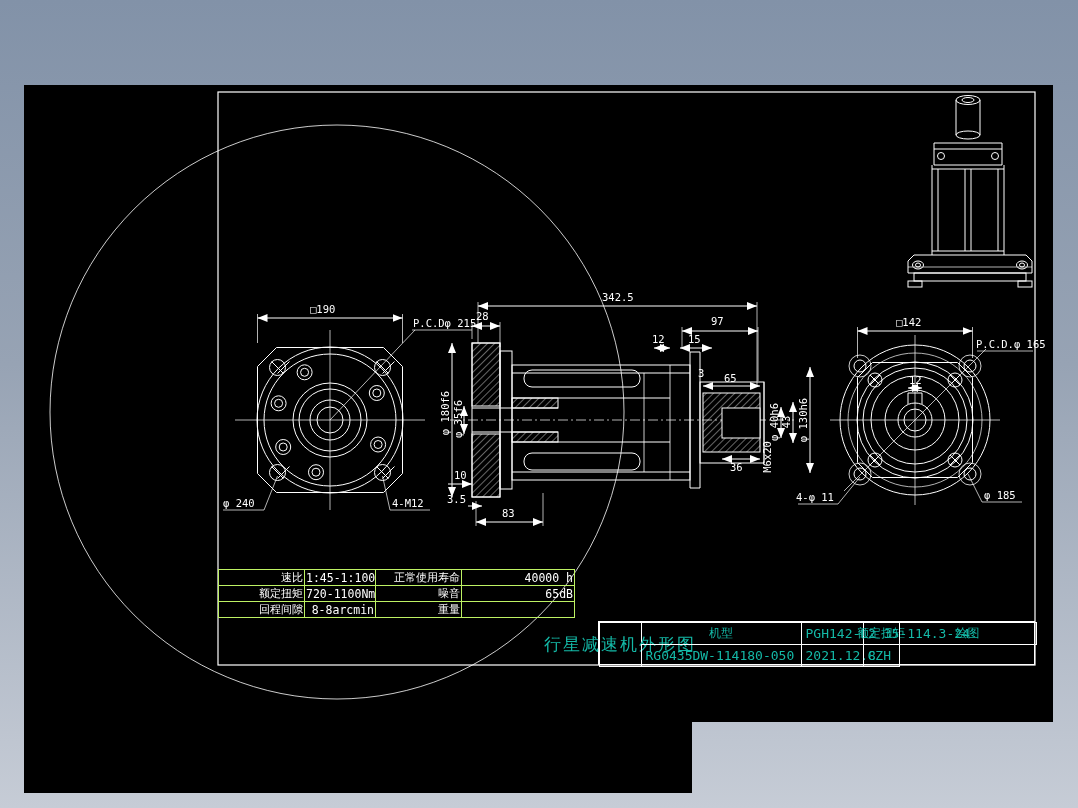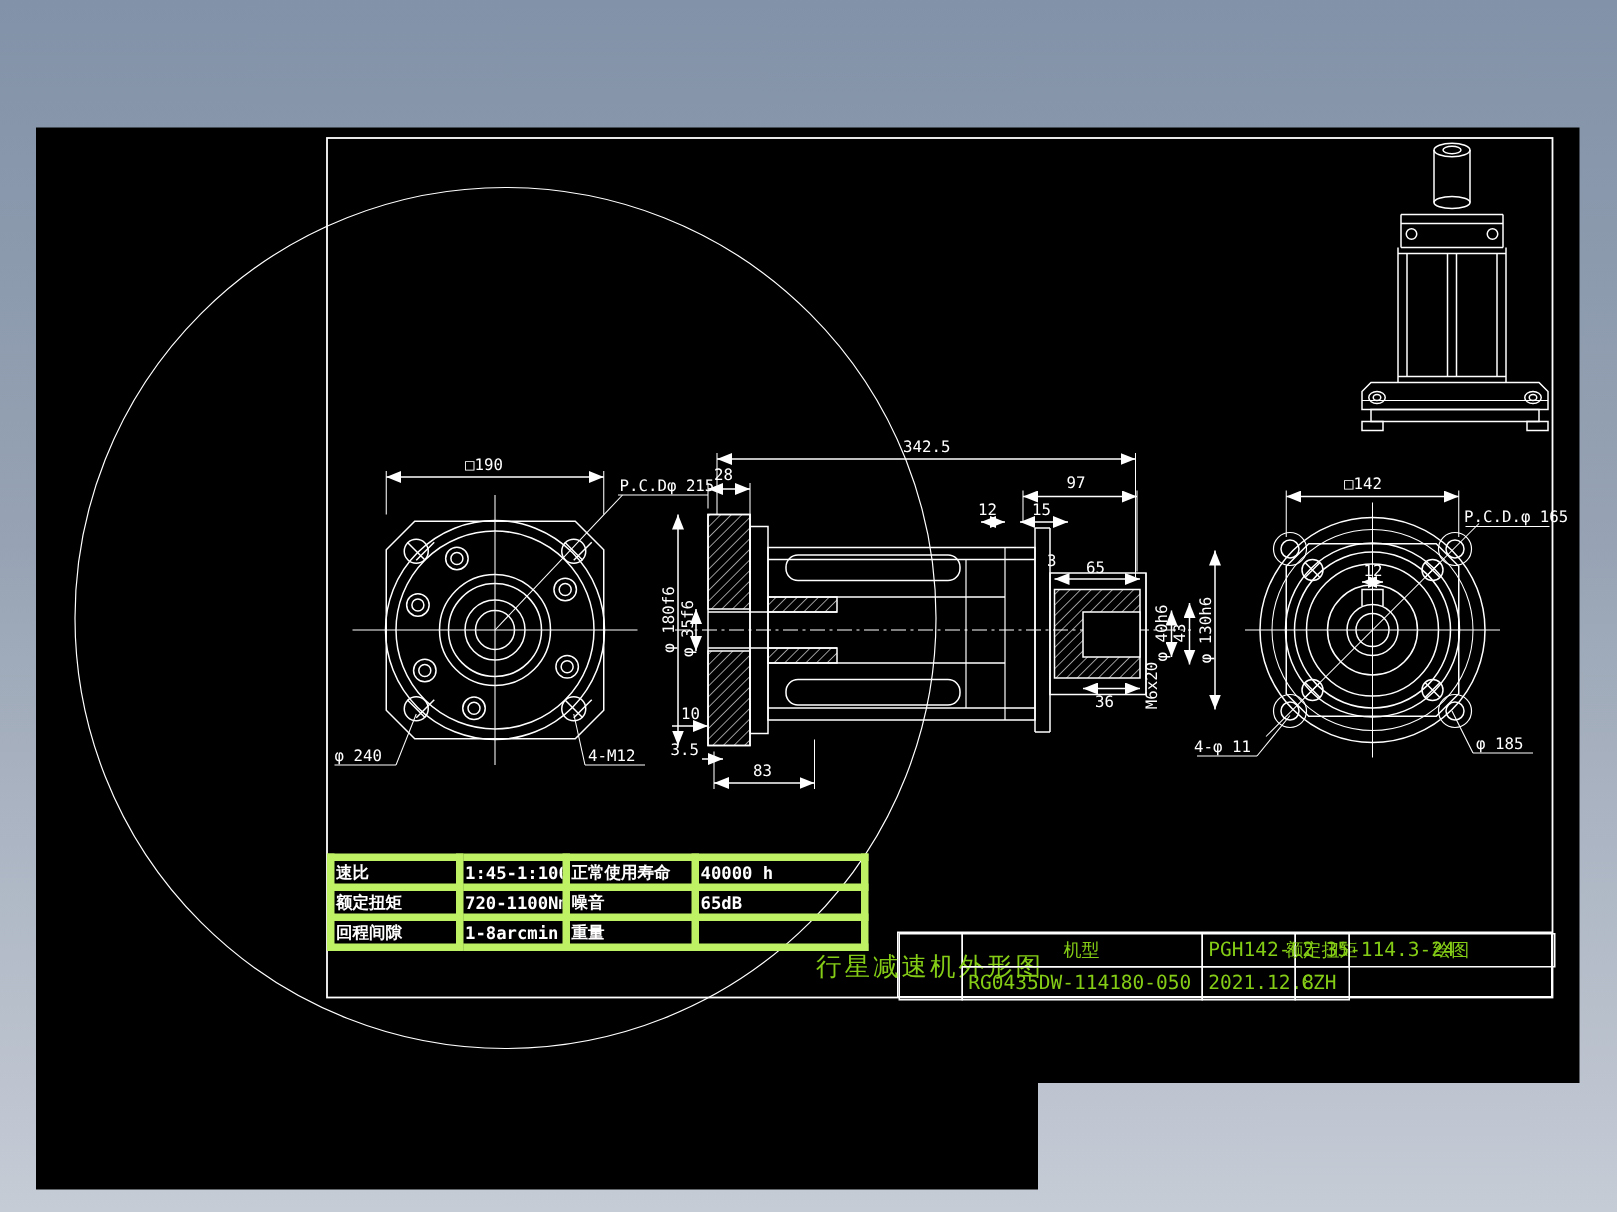--- a/index.html
+++ b/index.html
@@ -12,29 +12,29 @@
   #canvas-ext{position:absolute;left:24px;top:722px;width:668px;height:71px;background:#000;}
   #cad-svg{position:absolute;left:0;top:0;z-index:1;}
   svg text{font-family:"DejaVu Sans Mono","Liberation Mono",monospace;font-size:10.5px;fill:#fff;stroke:none;}
   
   #spec-table{
     position:absolute;left:194px;top:484px;width:356px;z-index:2;
     border-collapse:collapse;table-layout:fixed;color:#fff;
     font-size:11px;line-height:14px;
   }
   #spec-table td{
-    border:5px solid #bef264;height:15px;text-align:left;
-    white-space:nowrap;overflow:hidden;padding:0 1px;font-weight:bold;
+    border:1px solid #bef264;height:15px;text-align:right;
+    white-space:nowrap;overflow:hidden;padding:0 1px;
   }
   #spec-table td.val{font-family:"DejaVu Sans Mono","Liberation Mono",monospace;font-size:11.5px;}
   
   #title-block{
     position:absolute;left:574px;top:536px;width:437px;height:44px;z-index:2;
     display:grid;grid-template-columns:42px 160px 62px 36px 137px;grid-template-rows:22px 22px;
-    border:1px solid #fff;box-sizing:border-box;color:#84cc16;
+    border:1px solid #fff;box-sizing:border-box;color:#14b8a6;
   }
   #title-block .cell{
     border:1px solid #fff;margin:-0.5px;display:flex;align-items:center;justify-content:center;
     white-space:nowrap;overflow:visible;font-size:12px;
   }
   #title-block .val{font-family:"DejaVu Sans Mono","Liberation Mono",monospace;font-size:13px;justify-content:flex-start;padding-left:4px;}
   #title-block .big-title{grid-row:1/3;font-size:17px;letter-spacing:2px;}
 </style>
 </head>
 <body>
@@ -295,21 +295,21 @@
         <td class="val">40000 h</td>
       </tr>
       <tr>
         <td>额定扭矩</td>
         <td class="val">720-1100Nm</td>
         <td>噪音</td>
         <td class="val">65dB</td>
       </tr>
       <tr>
         <td>回程间隙</td>
-        <td class="val">1-8arcmin</td>
+        <td class="val">8-8arcmin</td>
         <td>重量</td>
         <td class="val"></td>
       </tr>
     </tbody>
   </table>
 
   <div id="title-block">
     <div class="cell">机型</div>
     <div class="cell val">PGH142-L2 35-114.3-24</div>
     <div class="cell">额定扭矩</div>

